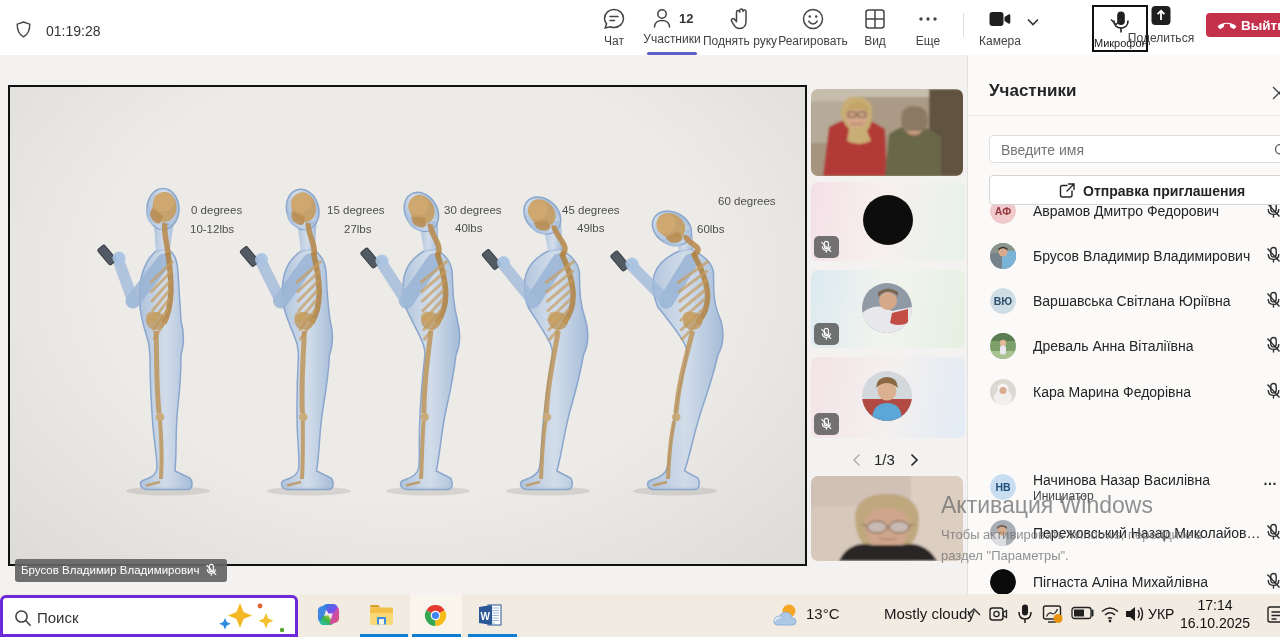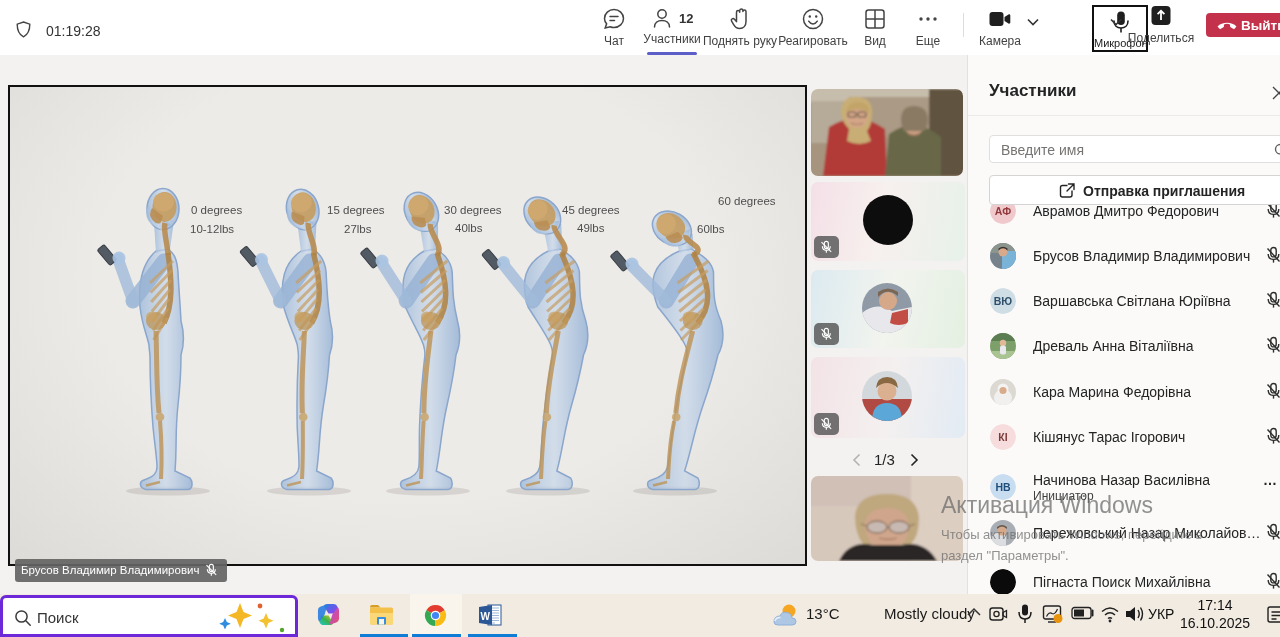--- a/index.html
+++ b/index.html
@@ -410,34 +410,20 @@
           <div class="abs" style="left:65px; top:15px; font-size:14px; color:#242424; white-space:nowrap;">Кара Марина Федорівна</div>
           <div class="abs" style="left:297px; top:13px;"><svg width="17" height="19" viewBox="0 0 17 19">
               <g stroke="#2e2e2e" stroke-width="1.4" fill="none">
 <path d="M5.8 4.2 C5.8 2.6 6.9 1.5 8.5 1.5 C10.1 1.5 11.2 2.6 11.2 4.2 L11.2 8.2 C11.2 9.8 10.1 10.9 8.5 10.9 C6.9 10.9 5.8 9.8 5.8 8.2 Z"></path>
 <path d="M3.2 8 C3.2 11.3 5.4 13.4 8.5 13.4 C11.6 13.4 13.8 11.3 13.8 8"></path>
 <path d="M8.5 13.4 L8.5 16.6"></path>
 <path d="M2.5 2.5 L14.5 15.5"></path>
               </g>
             </svg></div>
         </div>
-      <div class="abs" style="left:0; top:209px; width:313px; height:46px;">
-          <div class="abs" style="left:22px; top:10px; width:26px; height:26px; border-radius:50%; overflow:hidden;">
-            <div style="width:26px;height:26px;border-radius:50%;background:#f6dcdc;color:#7d3a3a;font-size:10.5px;font-weight:bold;text-align:center;line-height:26px;">КІ</div>
-          </div>
-          <div class="abs" style="left:65px; top:15px; font-size:14px; color:#242424; white-space:nowrap;">Кішянус Тарас Ігорович</div>
-          <div class="abs" style="left:297px; top:13px;"><svg width="17" height="19" viewBox="0 0 17 19">
-              <g stroke="#2e2e2e" stroke-width="1.4" fill="none">
-<path d="M5.8 4.2 C5.8 2.6 6.9 1.5 8.5 1.5 C10.1 1.5 11.2 2.6 11.2 4.2 L11.2 8.2 C11.2 9.8 10.1 10.9 8.5 10.9 C6.9 10.9 5.8 9.8 5.8 8.2 Z"></path>
-<path d="M3.2 8 C3.2 11.3 5.4 13.4 8.5 13.4 C11.6 13.4 13.8 11.3 13.8 8"></path>
-<path d="M8.5 13.4 L8.5 16.6"></path>
-<path d="M2.5 2.5 L14.5 15.5"></path>
-              </g>
-            </svg></div>
-        </div>
       <div class="abs" style="left:0; top:259px; width:313px; height:46px;">
           <div class="abs" style="left:22px; top:10px; width:26px; height:26px; border-radius:50%; overflow:hidden;">
             <div style="width:26px;height:26px;border-radius:50%;background:#c9ddf1;color:#1e4e79;font-size:10.5px;font-weight:bold;text-align:center;line-height:26px;">НВ</div>
           </div>
           <div class="abs" style="left:65px; top:8px; font-size:14px; color:#242424; white-space:nowrap;">Начинова Назар Василівна</div>
           <div class="abs" style="left:65px; top:25px; font-size:12px; color:#404040;">Инициатор</div>
           <div class="abs" style="left:295px; top:8px; font-size:14px; letter-spacing:1px; color:#242424; font-weight:bold;">…</div>
         </div>
       <div class="abs" style="left:0; top:305px; width:313px; height:46px;">
           <div class="abs" style="left:22px; top:10px; width:26px; height:26px; border-radius:50%; overflow:hidden;"><svg width="26" height="26">
@@ -453,21 +439,21 @@
 <path d="M3.2 8 C3.2 11.3 5.4 13.4 8.5 13.4 C11.6 13.4 13.8 11.3 13.8 8"></path>
 <path d="M8.5 13.4 L8.5 16.6"></path>
 <path d="M2.5 2.5 L14.5 15.5"></path>
               </g>
             </svg></div>
         </div>
       <div class="abs" style="left:0; top:354px; width:313px; height:46px;">
           <div class="abs" style="left:22px; top:10px; width:26px; height:26px; border-radius:50%; overflow:hidden;">
             <div style="width:26px;height:26px;border-radius:50%;background:#0b0b0b;"></div>
           </div>
-          <div class="abs" style="left:65px; top:15px; font-size:14px; color:#242424; white-space:nowrap;">Пігнаста Поиск Михайлівна</div>
+          <div class="abs" style="left:65px; top:15px; font-size:14px; color:#242424; white-space:nowrap;">Пігнаста Аліна Михайлівна</div>
           <div class="abs" style="left:297px; top:13px;"><svg width="17" height="19" viewBox="0 0 17 19">
               <g stroke="#2e2e2e" stroke-width="1.4" fill="none">
 <path d="M5.8 4.2 C5.8 2.6 6.9 1.5 8.5 1.5 C10.1 1.5 11.2 2.6 11.2 4.2 L11.2 8.2 C11.2 9.8 10.1 10.9 8.5 10.9 C6.9 10.9 5.8 9.8 5.8 8.2 Z"></path>
 <path d="M3.2 8 C3.2 11.3 5.4 13.4 8.5 13.4 C11.6 13.4 13.8 11.3 13.8 8"></path>
 <path d="M8.5 13.4 L8.5 16.6"></path>
 <path d="M2.5 2.5 L14.5 15.5"></path>
               </g>
             </svg></div>
         </div>
     </div>

